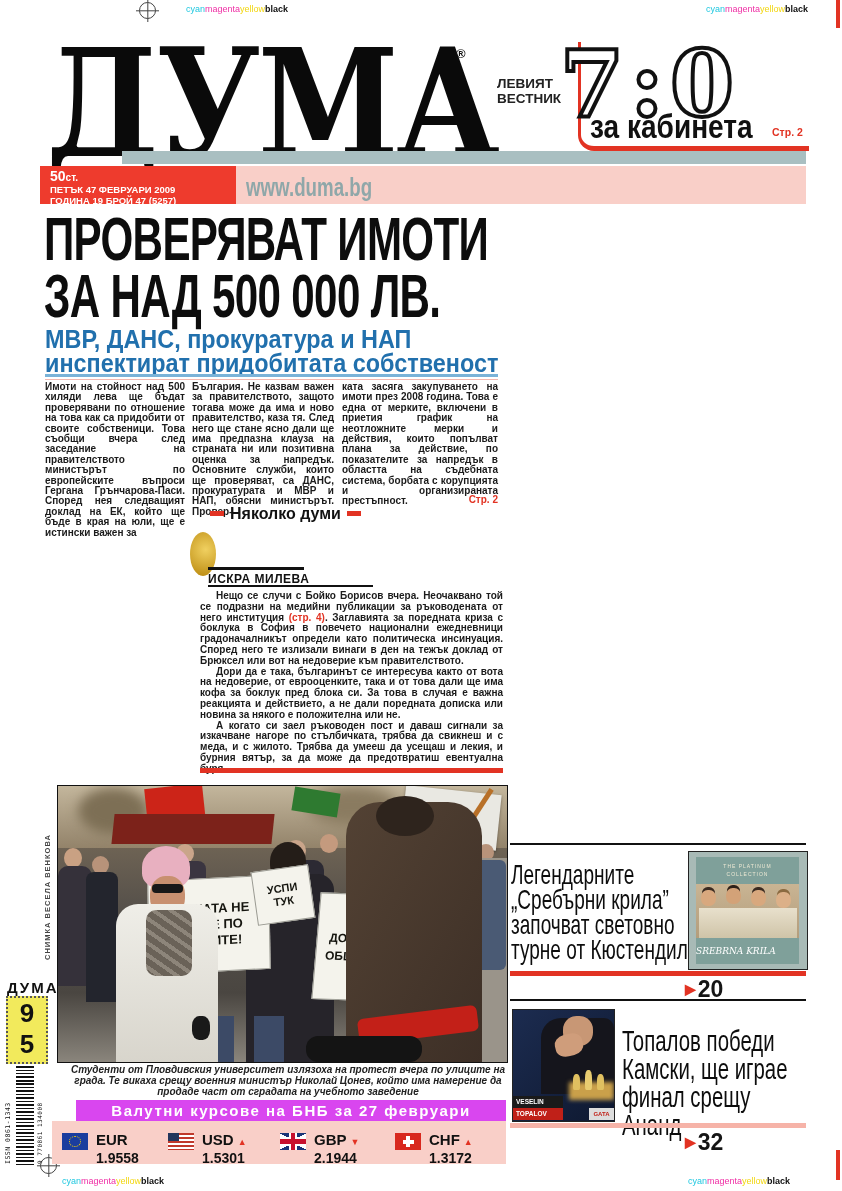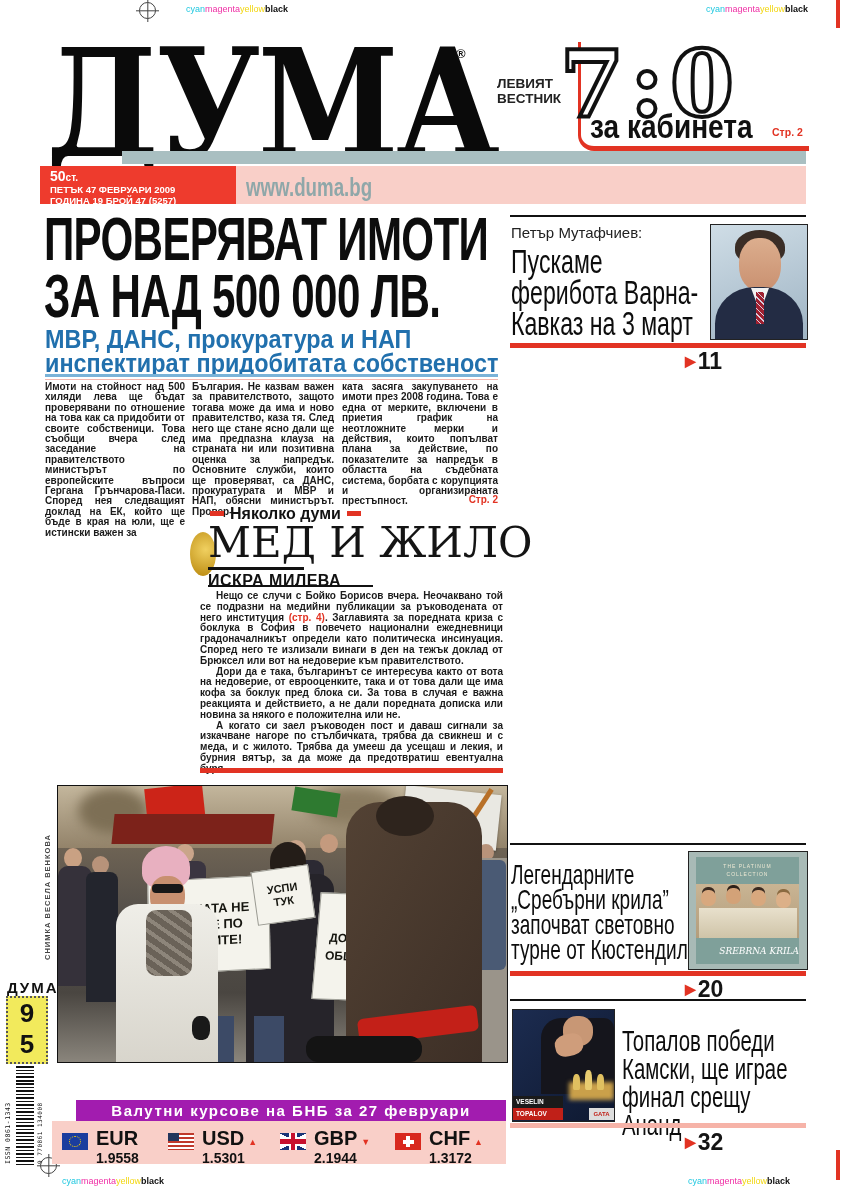--- a/index.html
+++ b/index.html
@@ -37,35 +37,35 @@
   .subhead{font-weight:700;font-size:26px;line-height:24px;color:#2170ad;}
   .bodycol{font-size:10px;line-height:10.4px;font-weight:700;text-align:justify;color:#1b1b1b;}
   .pgref{font-weight:700;font-size:10px;color:#e23323;}
   
   .ringsbox{border:2px dotted #555;}
   .ringstitle{font-weight:400;font-size:26px;line-height:25.5px;color:#0d0d0d;}
   
   .kicker{font-weight:700;font-size:16px;color:#111;}
   .kdash{display:inline-block;width:14px;height:5px;background:#e23323;vertical-align:middle;margin:0 6px 2px 6px;}
   .opedtitle{font-family:"DejaVu Serif",serif;font-size:42px;line-height:46px;color:#141414;}
-  .byline{font-weight:700;font-size:16px;letter-spacing:.5px;}
+  .byline{font-weight:700;font-size:12px;letter-spacing:.5px;}
   .opedbody{font-size:10px;line-height:10.8px;font-weight:700;text-align:justify;color:#1b1b1b;}
   .opedbody p{margin:0;text-indent:16px;}
   .bar-red{background:#e23323;}
   .bar-pink{background:#f6b3a8;}
   
   .bigphoto{border:1.5px solid #111;overflow:hidden;background:linear-gradient(#8d7f68 0%,#6e6354 22%,#55504a 45%,#4a4641 75%,#8a857c 100%);}
   .credit{writing-mode:vertical-rl;transform:rotate(180deg);font-size:7.5px;font-weight:700;letter-spacing:1px;color:#444;}
   .caption{font-size:10px;line-height:11px;font-weight:700;font-style:italic;text-align:center;color:#222;}
   .sign{background:#f4f3ec;border:1px solid #9a9a92;color:#15150f;font-weight:700;text-align:center;
         display:flex;align-items:center;justify-content:center;}
   
-  .curhead{background:#a21caf;color:#fff;font-weight:700;font-size:15px;letter-spacing:1.5px;text-align:center;line-height:21px;}
+  .curhead{background:#d946ef;color:#fff;font-weight:700;font-size:15px;letter-spacing:1.5px;text-align:center;line-height:21px;}
   .curbody{background:#f9cfc8;}
-  .curcode{font-weight:700;font-size:20px;line-height:14px;color:#111;}
+  .curcode{font-weight:700;font-size:15px;line-height:14px;color:#111;}
   .curval{font-weight:700;font-size:14px;line-height:15px;color:#111;}
   .trend{font-size:9px;color:#e23323;margin-left:4px;}
   .flag{width:26px;height:17px;position:relative;display:inline-block;box-sizing:border-box;}
   .flag-eu{background:#1b3d9e;}
   .flag-eu::after{content:"";position:absolute;left:7px;top:3px;width:10px;height:9px;border:1.2px dotted #ffd700;border-radius:50%;}
   .flag-us{background:repeating-linear-gradient(180deg,#c0392b 0 2px,#fff 2px 4px);}
   .flag-us::after{content:"";position:absolute;left:0;top:0;width:11px;height:8px;background:#23365c;}
   .flag-uk{background:
      linear-gradient(90deg, transparent 42%, #c8102e 42% 58%, transparent 58%),
      linear-gradient(0deg, transparent 36%, #c8102e 36% 64%, transparent 64%),
@@ -130,21 +130,20 @@
   <div class="abs" style="left:45px;top:374px;width:453px;height:2.5px;background:#7ab3d8"></div>
   <div class="abs" style="left:45px;top:378.5px;width:453px;height:1.5px;background:#f2b8b0"></div>
   <div class="abs bodycol" style="left:45px;top:382px;width:140px">Имоти на стойност над 500 хиляди лева ще бъдат проверявани по отношение на това как са придобити от своите собственици. Това съобщи вчера след заседание на правителството министърът по европейските въпроси Гергана Грънчарова-Паси. Според нея следващият доклад на ЕК, който ще бъде в края на юли, ще е истински важен за</div>
   <div class="abs bodycol" style="left:192px;top:382px;width:142px">България. Не казвам важен за правителството, защото тогава може да има и ново правителство, каза тя. След него ще стане ясно дали ще има предпазна клауза на страната ни или позитивна оценка за напредък. Основните служби, които ще проверяват, са ДАНС, прокуратурата и МВР и НАП, обясни министърът. Провер-</div>
   <div class="abs bodycol" style="left:342px;top:382px;width:156px">ката засяга закупуването на имоти през 2008 година. Това е една от мерките, включени в приетия график на неотложните мерки и действия, които попълват плана за действие, по показателите за напредък в областта на съдебната система, борбата с корупцията и организираната престъпност.</div>
   <div class="abs pgref" style="left:450px;top:494px;width:48px;text-align:right">Стр. 2</div>
 
 
   <div class="abs" style="left:190px;top:532px;width:26px;height:44px;background:radial-gradient(circle at 60% 40%,#f0d060,#b8860b);border-radius:50%"></div>
   <div class="abs kicker" style="left:204px;top:505px"><span class="kdash"></span><span>Няколко думи</span><span class="kdash"></span></div>
-  <div class="abs opedtitle" style="left:208px;top:520px">МЕД И ЖИЛО</div>
   <div class="abs" style="left:208px;top:567px;width:96px;height:3px;background:#111"></div>
   <div class="abs byline" style="left:208px;top:572px">ИСКРА МИЛЕВА</div>
   <div class="abs" style="left:208px;top:585px;width:165px;height:1.5px;background:#111"></div>
   <div class="abs opedbody" style="left:200px;top:591px;width:303px">
     <p><span>Нещо се случи с Бойко Борисов вчера. Неочаквано той се подразни на медийни публикации за ръководената от него институция </span><span class="red">(стр. 4)</span><span>. Заглавията за поредната криза с боклука в София в повечето национални ежедневници градоначалникът определи като политическа инсинуация. Според него те излизали винаги в ден на тежък доклад от Брюксел или вот на недоверие към правителството.</span></p>
     <p>Дори да е така, българинът се интересува както от вота на недоверие, от еврооценките, така и от това дали ще има кофа за боклук пред блока си. За това в случая е важна реакцията и действието, а не дали поредната дописка или новина за някого е положителна или не.</p>
     <p>А когато си заел ръководен пост и даваш сигнали за изкачване нагоре по стълбичката, трябва да свикнеш и с меда, и с жилото. Трябва да умееш да усещаш и лекия, и бурния вятър, за да може да предотвратиш евентуална буря.</p>
   </div>
   <div class="abs bar-red" style="left:200px;top:768px;width:303px;height:5px"></div>
 
@@ -191,20 +190,21 @@
     <div class="a" style="left:94px;top:98px;width:31px;height:9px;background:#181818;border-radius:4px"></div>
     <div class="a" style="left:58px;top:118px;width:102px;height:158px;background:linear-gradient(#efeee8,#d8d5cc);border-radius:22px 22px 0 0"></div>
     <div class="a" style="left:88px;top:124px;width:46px;height:66px;background:repeating-linear-gradient(35deg,#6a6258 0 6px,#8d857a 6px 10px);border-radius:10px"></div>
     <div class="a" style="left:134px;top:230px;width:18px;height:24px;background:#191919;border-radius:40%"></div>
 
     <div class="a" style="left:288px;top:16px;width:136px;height:260px;background:linear-gradient(120deg,#534234,#3d2f26);border-radius:34px 34px 0 0"></div>
     <div class="a" style="left:318px;top:10px;width:58px;height:40px;background:#2e241d;border-radius:50%"></div>
     <div class="a" style="left:300px;top:226px;width:120px;height:26px;background:#c32018;transform:rotate(-7deg);border-radius:6px"></div>
     <div class="a" style="left:248px;top:250px;width:116px;height:26px;background:#141414;border-radius:12px"></div>
   </div>
+  <div class="abs caption" style="left:70px;top:1064px;width:436px">Студенти от Пловдивския университет излязоха на протест вчера по улиците на града. Те викаха срещу военния министър Николай Цонев, който има намерение да продаде част от сградата на учебното заведение</div>
 
   <div class="abs curbody" style="left:52px;top:1121px;width:454px;height:43px">
     <div class="a" style="left:10px;top:12px">
       <span class="flag flag-eu"></span>
       <span class="a" style="left:34px;top:-2px"><span class="curcode">EUR</span><span class="trend"></span><br><span class="curval">1.9558</span></span>
     </div>
     <div class="a" style="left:116px;top:12px">
       <span class="flag flag-us"></span>
       <span class="a" style="left:34px;top:-2px"><span class="curcode">USD</span><span class="trend">▲</span><br><span class="curval">1.5301</span></span>
     </div>
@@ -212,55 +212,39 @@
       <span class="flag flag-uk"></span>
       <span class="a" style="left:34px;top:-2px"><span class="curcode">GBP</span><span class="trend">▼</span><br><span class="curval">2.1944</span></span>
     </div>
     <div class="a" style="left:343px;top:12px">
       <span class="flag flag-ch"></span>
       <span class="a" style="left:34px;top:-2px"><span class="curcode">CHF</span><span class="trend">▲</span><br><span class="curval">1.3172</span></span>
     </div>
   </div>
   <div class="abs curhead" style="left:76px;top:1100px;width:430px;height:21px">Валутни курсове на БНБ за 27 февруари</div>
 
-  <section class="teaser" style="top:215px;height:152px">
-    <div class="a tkicker" style="left:1px;top:7px">Петър Мутафчиев:</div>
-    <div class="a ttitle pl cx68" style="left:1px;top:29px;font-size:34px;line-height:31px;width:300px">Пускаме
-ферибота Варна-
-Кавказ на 3 март</div>
-    <div class="tphoto" style="left:200px;top:7px;width:96px;height:114px">
-      <div class="a" style="inset:0;background:linear-gradient(160deg,#cfdde6,#9fb4c4)"></div>
-      <div class="a" style="left:24px;top:5px;width:50px;height:34px;background:#3a2d26;border-radius:50% 50% 40% 40%"></div>
-      <div class="a" style="left:28px;top:13px;width:42px;height:53px;background:linear-gradient(#dcae8e,#c99070);border-radius:46%"></div>
-      <div class="a" style="left:4px;top:62px;width:88px;height:52px;background:#232c44;border-radius:45% 45% 0 0/70% 70% 0 0"></div>
-      <div class="a" style="left:40px;top:63px;width:18px;height:24px;background:#f2f2f2;clip-path:polygon(0 0,100% 0,50% 100%)"></div>
-      <div class="a" style="left:45px;top:67px;width:8px;height:32px;background:repeating-linear-gradient(45deg,#a02030 0 3px,#d8d0e0 3px 4px)"></div>
-    </div>
-    <div class="a bar-red" style="left:0;top:126px;width:296px;height:5px"></div>
-    <div class="pgmark" style="left:175px;top:131px"><span class="tri">▶</span><span>11</span></div>
-  </section>
 
 
 
 
   <section class="teaser" style="top:843px;height:156px">
     <div class="a ttitle pl cx68" style="left:1px;top:17px;font-size:28px;line-height:25px;width:290px">Легендарните
 „Сребърни крила”
 започват световно
 турне от Кюстендил</div>
     <div class="tphoto" style="left:178px;top:6px;width:118px;height:117px">
       <div class="a" style="inset:0;background:#a8bab6"></div>
       <div class="a" style="left:7px;top:5px;width:103px;height:27px;background:#7fa09a;text-align:center;color:#ece8d4;font-size:5px;line-height:8px;padding-top:5px;letter-spacing:1px;box-sizing:border-box"><span>THE PLATINUM</span><br><span>COLLECTION</span></div>
       <div class="a" style="left:7px;top:32px;width:103px;height:54px;background:linear-gradient(#c9b493,#b39d7c)"></div>
       <div class="a" style="left:12px;top:38px;width:15px;height:16px;background:#d8a87e;border-radius:45%;box-shadow:0 -4px 0 -1px #3a2a20"></div>
       <div class="a" style="left:37px;top:36px;width:15px;height:16px;background:#d3a278;border-radius:45%;box-shadow:0 -4px 0 -1px #2d2018"></div>
       <div class="a" style="left:62px;top:38px;width:15px;height:16px;background:#d8a87e;border-radius:45%;box-shadow:0 -4px 0 -1px #3a2a20"></div>
       <div class="a" style="left:87px;top:40px;width:15px;height:16px;background:#dcb088;border-radius:45%;box-shadow:0 -4px 0 -1px #8a6a40"></div>
       <div class="a" style="left:10px;top:56px;width:98px;height:30px;background:linear-gradient(#e8e0cc,#cfc4a8)"></div>
-      <div class="a" style="left:7px;top:86px;width:103px;height:26px;background:#7fa09a;color:#fff;font-family:'DejaVu Serif',serif;font-style:italic;font-size:9px;text-align:right;line-height:26px">SREBRNA KRILA</div>
+      <div class="a" style="left:7px;top:86px;width:103px;height:26px;background:#7fa09a;color:#fff;font-family:'DejaVu Serif',serif;font-style:italic;font-size:9px;text-align:left;line-height:26px">SREBRNA KRILA</div>
     </div>
     <div class="a bar-red" style="left:0;top:126px;width:296px;height:5px"></div>
     <div class="pgmark" style="left:175px;top:131px"><span class="tri">▶</span><span>20</span></div>
   </section>
 
   <section class="teaser" style="top:999px;height:161px">
     <div class="tphoto" style="left:2px;top:8px;width:101px;height:111px">
       <div class="a" style="inset:0;background:linear-gradient(135deg,#1c2c50,#0e1830)"></div>
       <div class="a" style="left:28px;top:8px;width:73px;height:76px;background:#15151c;border-radius:20px 10px 0 0"></div>
       <div class="a" style="left:50px;top:6px;width:30px;height:30px;background:#c89775;border-radius:45%"></div>

